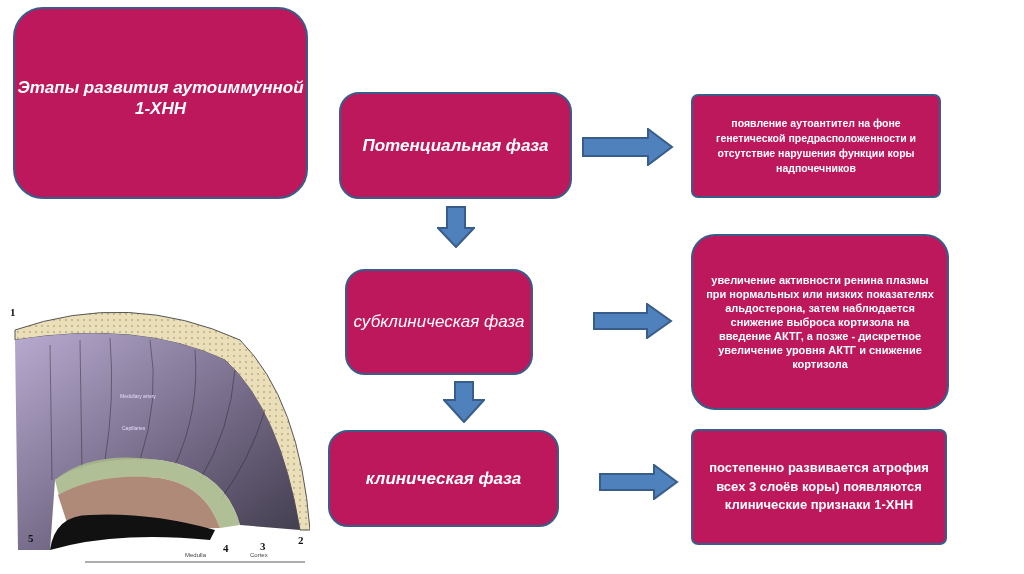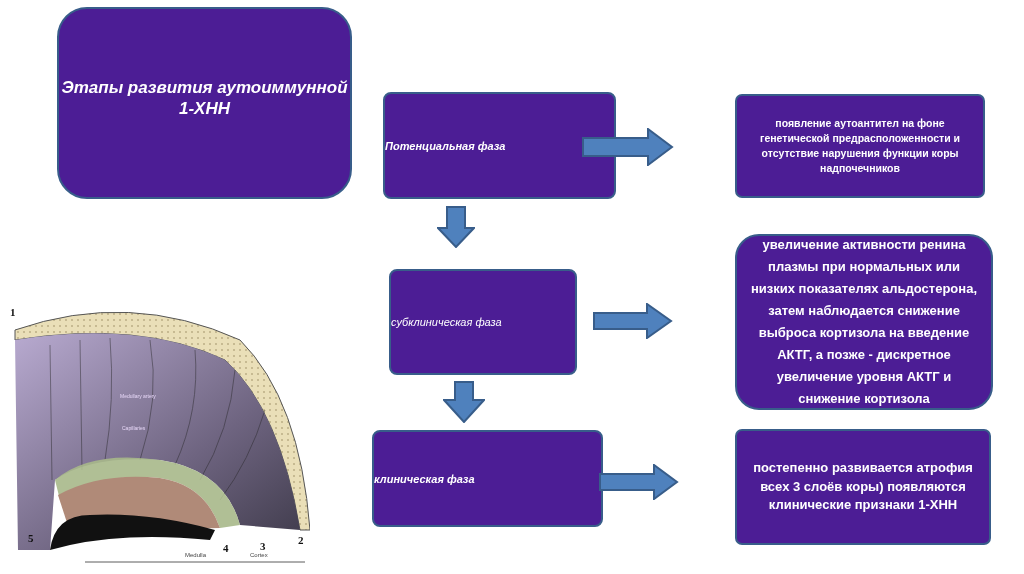--- a/index.html
+++ b/index.html
@@ -3,35 +3,34 @@
 <meta charset="utf-8">
 <style>
   html, body { margin: 0; padding: 0; }
   body {
     width: 1024px; height: 574px; position: relative; overflow: hidden;
     background: #ffffff;
     font-family: "Liberation Sans", "DejaVu Sans", sans-serif;
   }
   .box {
     position: absolute; box-sizing: border-box;
-    background: #4c1d95; border: 2px solid #385d8a;
-    color: #ffffff; display: flex; align-items: center; 
+    background: #be185d; border: 2px solid #385d8a;
+    color: #ffffff; display: flex; align-items: center; justify-content: center;
     text-align: center;
-    margin-left: 44px;
   }
   .title-box { left: 13px; top: 7px; width: 295px; height: 192px; border-radius: 30px;
     font-size: 17px; font-style: italic; font-weight: bold; line-height: 21px; padding-bottom: 10px; }
-  .phase { border-radius: 8px; font-size: 11px; font-style: italic; }
+  .phase { border-radius: 20px; font-size: 17px; font-style: italic; }
   .phase.bold { font-weight: bold; }
   .p1 { left: 339px; top: 92px; width: 233px; height: 107px; }
   .p2 { left: 345px; top: 269px; width: 188px; height: 106px; }
   .p3 { left: 328px; top: 430px; width: 231px; height: 97px; }
   .desc { border-radius: 7px; font-weight: bold; padding: 6px 10px; }
   .d1 { left: 691px; top: 94px; width: 250px; height: 104px; font-size: 10.5px; line-height: 15px; }
-  .d2 { left: 691px; top: 234px; width: 258px; height: 176px; font-size: 13px; line-height: 22px; border-radius: 24px; }
+  .d2 { left: 691px; top: 234px; width: 258px; height: 176px; font-size: 11px; line-height: 14px; border-radius: 24px; }
   .d3 { left: 691px; top: 429px; width: 256px; height: 116px; font-size: 13px; line-height: 18.5px; }
   .arrow { position: absolute; }
   .illus { position: absolute; left: 10px; top: 300px; width: 300px; height: 270px; }
 </style>
 </head>
 <body>
 
 <div class="box title-box">
   <span>Этапы развития аутоиммунной 1-ХНН</span>
 </div>

